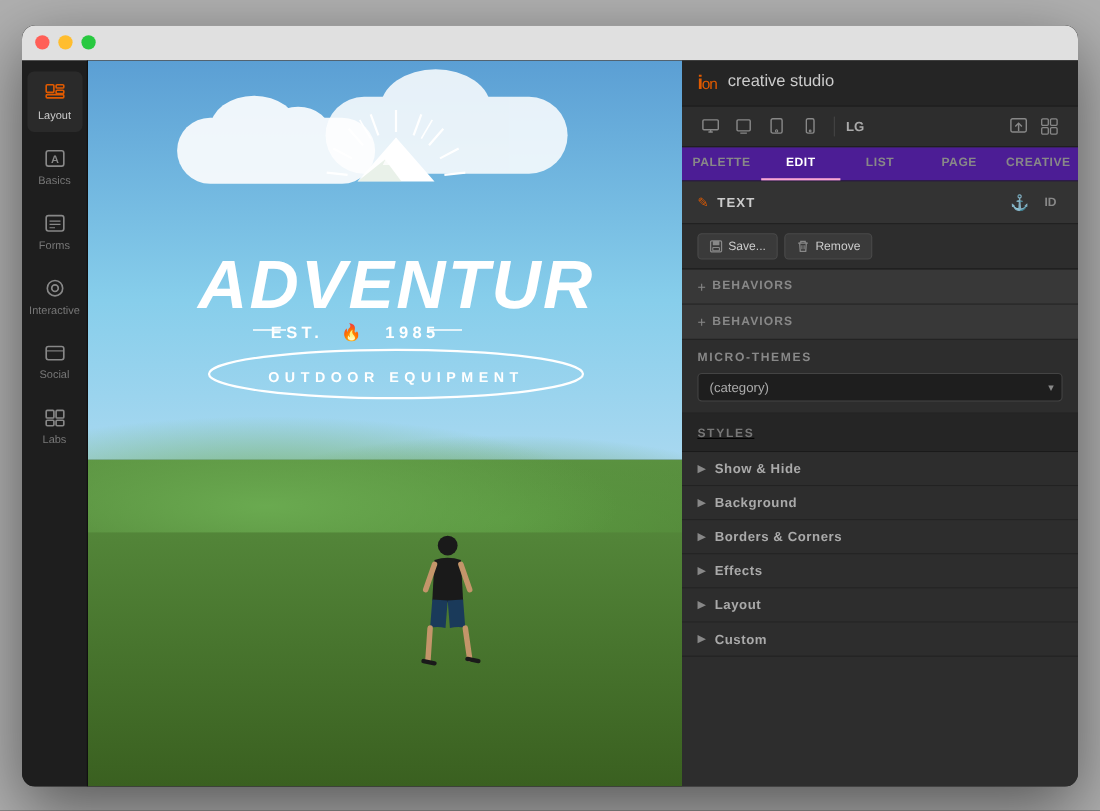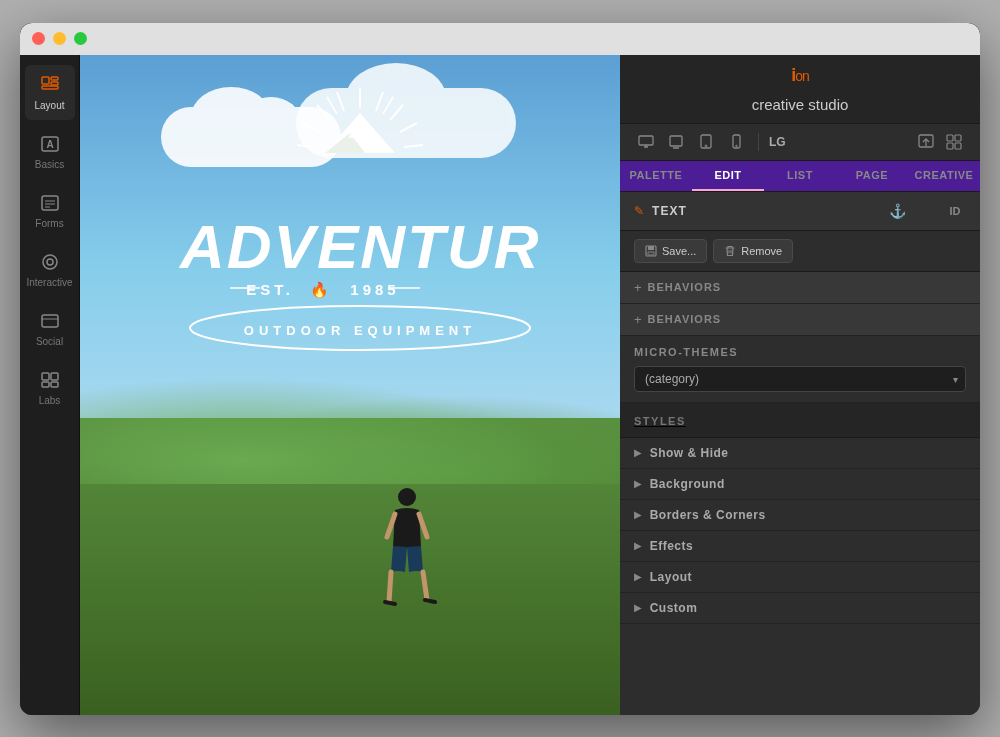--- a/index.html
+++ b/index.html
@@ -130,24 +130,23 @@
       background: #2d2d2d;
       display: flex;
       flex-direction: column;
     }
 
     
     .panel-header {
       background: #252525;
       padding: 10px 14px;
       display: flex;
-      align-items: center;
+      align-items: flex-start;
       gap: 10px;
       border-bottom: 1px solid #1a1a1a;
-      flex-direction: column;
     }
 
     .logo-ion {
       font-size: 18px;
       font-weight: 900;
       color: #e05a00;
       letter-spacing: -1px;
     }
 
     .studio-title {
@@ -521,21 +520,21 @@
       <div class="mountain-scene">
 
         <div class="sky"></div>
 
         <div class="cloud1"></div>
         <div class="cloud2"></div>
 
         <div class="ground"></div>
         <div class="hills"></div>
 
-        <div style="position:absolute; top:18px; left:50px; right:30px; height:340px; display:flex; align-items:flex-start; justify-content:center;">
+        <div style="position:absolute; top:30px; left:50px; right:30px; height:340px; display:flex; align-items:flex-start; justify-content:center;">
           <svg width="420" height="340" viewBox="0 0 420 340">
 
             <g transform="translate(210,80)">
               <line x1="0" y1="-65" x2="0" y2="-45" stroke="white" stroke-width="2"></line>
               <line x1="23" y1="-61" x2="16" y2="-42" stroke="white" stroke-width="2"></line>
               <line x1="43" y1="-48" x2="30" y2="-33" stroke="white" stroke-width="2"></line>
               <line x1="57" y1="-30" x2="40" y2="-21" stroke="white" stroke-width="2"></line>
               <line x1="63" y1="-8" x2="44" y2="-6" stroke="white" stroke-width="2"></line>
               <line x1="-23" y1="-61" x2="-16" y2="-42" stroke="white" stroke-width="2"></line>
               <line x1="-43" y1="-48" x2="-30" y2="-33" stroke="white" stroke-width="2"></line>
@@ -649,21 +648,21 @@
         <div class="tab">LIST</div>
         <div class="tab">PAGE</div>
         <div class="tab">CREATIVE</div>
       </div>
 
       <div class="section-label">
         <span class="section-label-icon">✎</span>
         <span class="section-label-text">TEXT</span>
         <div class="section-label-actions">
           <div class="section-action-btn">⚓</div>
-          <div class="section-action-btn" style="font-size:11px;font-weight:700;color:#888;margin-left:29px;">ID</div>
+          <div class="section-action-btn" style="font-size:11px;font-weight:700;color:#888;">ID</div>
         </div>
       </div>
 
       <div class="action-row">
         <div class="action-btn">
           <svg width="12" height="12" viewBox="0 0 12 12" fill="none">
             <rect x="1" y="1" width="10" height="10" rx="1" stroke="#888" stroke-width="1.2" fill="none"></rect>
             <rect x="3" y="1" width="6" height="4" stroke="none" fill="#888" rx="0.5"></rect>
             <rect x="3" y="7" width="6" height="3" stroke="#888" stroke-width="1" fill="none" rx="0.5"></rect>
           </svg>

